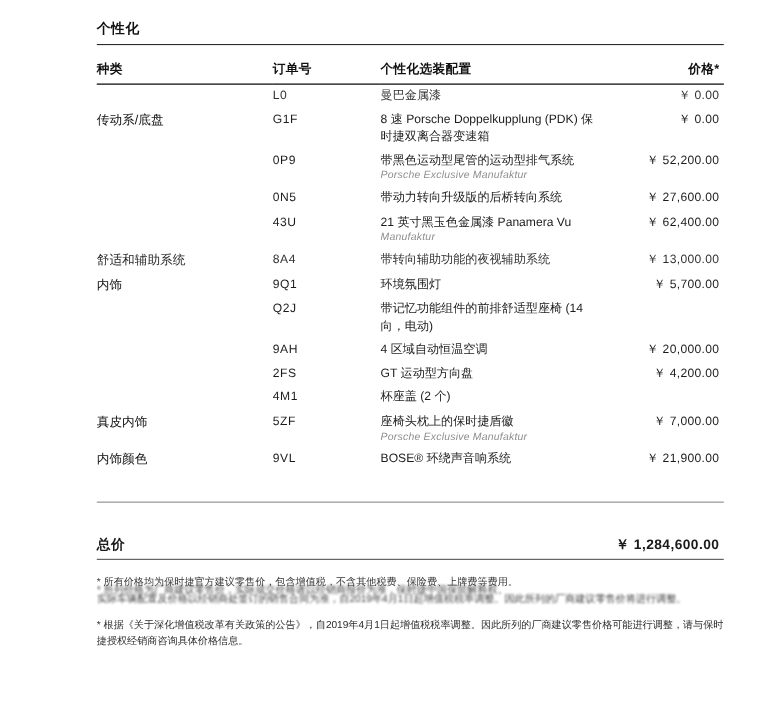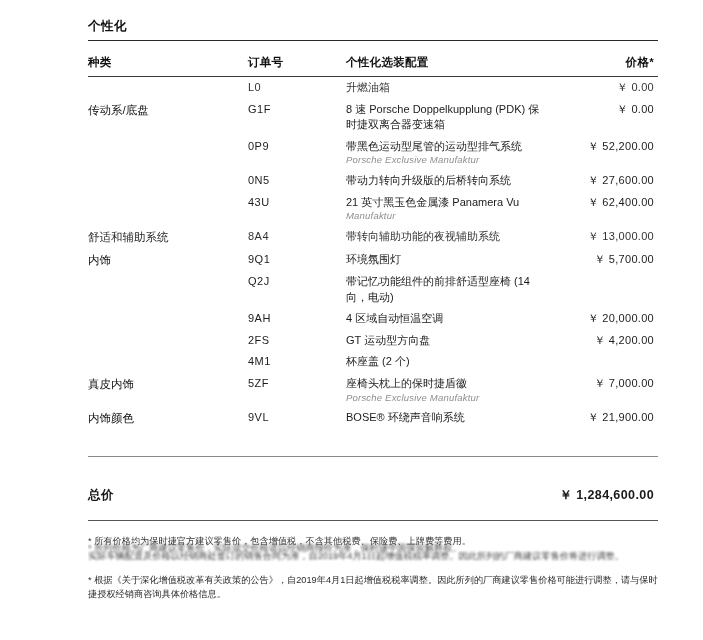--- a/index.html
+++ b/index.html
@@ -117,21 +117,21 @@
   
   .total-wrap {
     margin-top: 26px;
   }
   .total-row {
     display: flex;
     justify-content: space-between;
     align-items: flex-end;
     font-size: 12.5px;
     font-weight: bold;
-    padding-bottom: 16px;
+    padding-bottom: 4px;
     padding-top: 10px;
   }
   .total-row .t-label { letter-spacing: 0.5px; }
   .total-row .t-value { letter-spacing: 0.4px; padding-right: 4px; margin-top: 20px;}
 
   
   .footnotes {
     margin-top: 14px;
     font-size: 9.2px;
     line-height: 1.55;
@@ -179,21 +179,21 @@
           <th>种类</th>
           <th>订单号</th>
           <th>个性化选装配置</th>
           <th class="price">价格*</th>
         </tr>
       </thead>
       <tbody>
           <tr class="smear">
             <td class="cat"></td>
             <td class="code">L0</td>
-            <td class="desc">升燃油箱</td>
+            <td class="desc">曼巴金属漆</td>
             <td class="price">￥ 0.00</td>
           </tr>
           <tr>
             <td class="cat">传动系/底盘</td>
             <td class="code">G1F</td>
             <td class="desc">8 速 Porsche Doppelkupplung (PDK) 保时捷双离合器变速箱</td>
             <td class="price">￥ 0.00</td>
           </tr>
           <tr>
             <td class="cat"></td>

